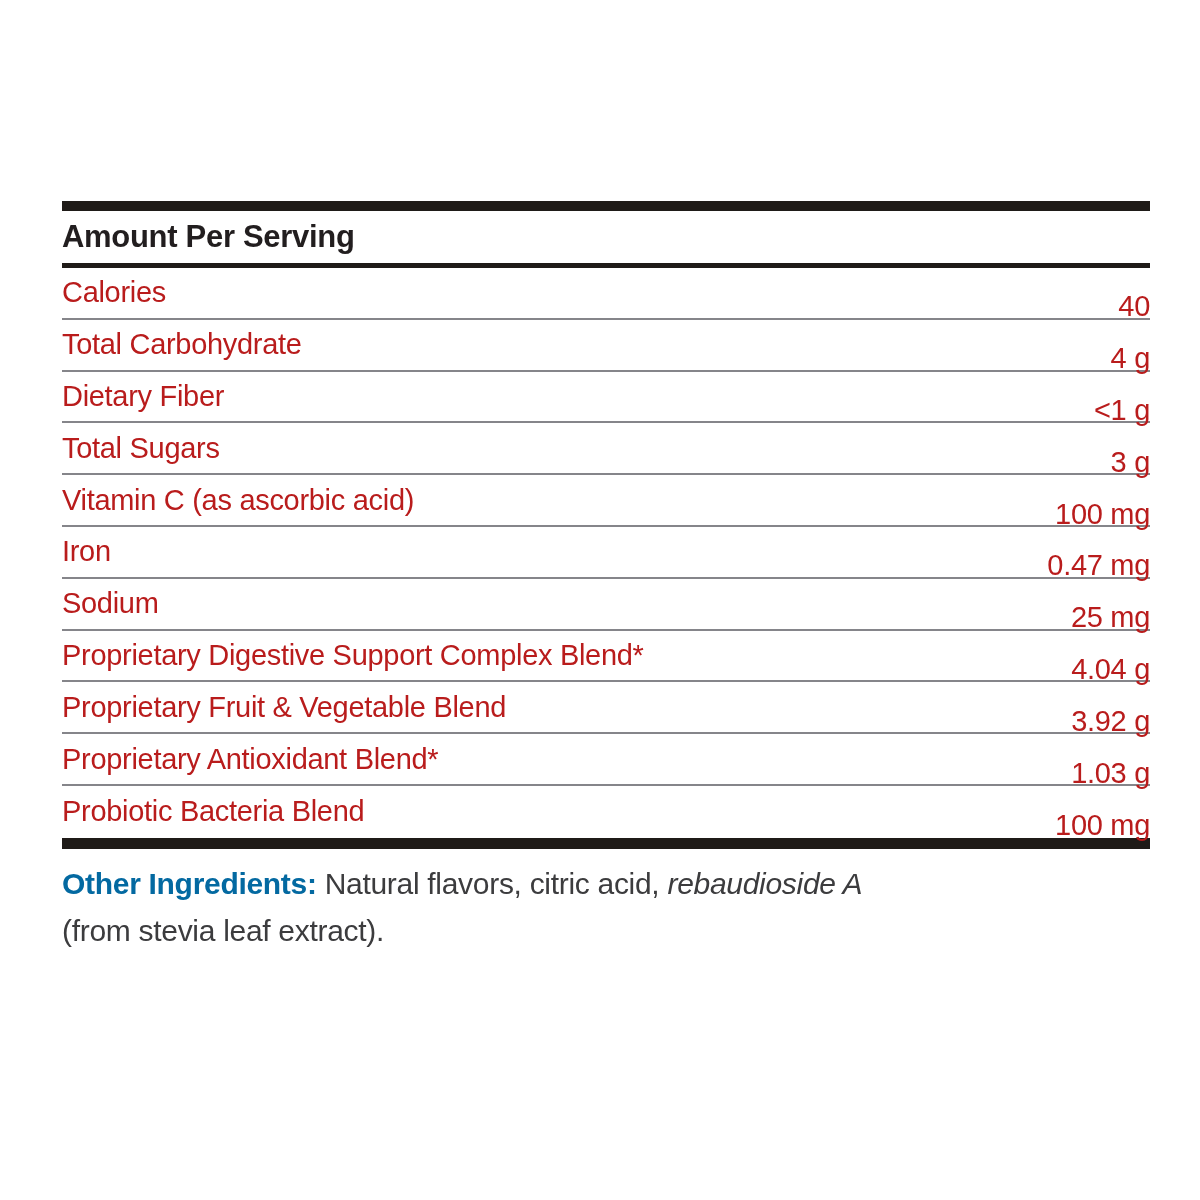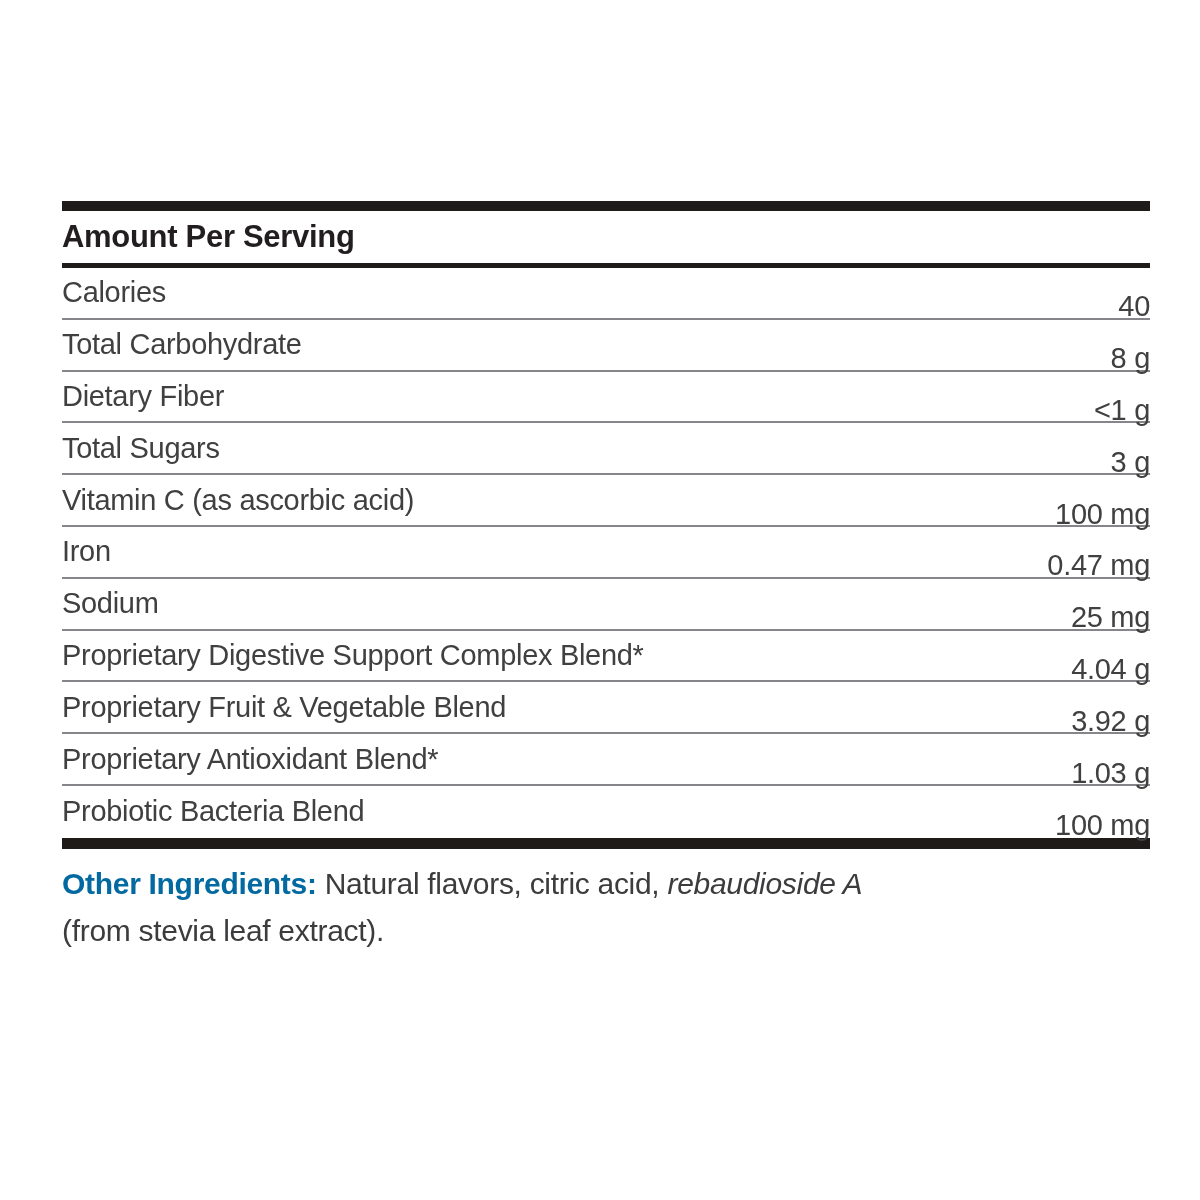--- a/index.html
+++ b/index.html
@@ -43,21 +43,21 @@
     letter-spacing: -0.3px;
   }
   .row {
     box-sizing: border-box;
     height: 51.8px;
     display: flex;
     justify-content: space-between;
     align-items: center;
     border-bottom: 2px solid #85858a;
     font-size: 29px;
-    color: #404040;
+    color: #b91c1c;
     letter-spacing: -0.3px;
   }
   .row.last { border-bottom: none; text-align: right; }
   .rname { white-space: nowrap; }
   .rval { white-space: nowrap; margin-top: 28px; }
   .other {
     position: absolute;
     left: 62px;
     top: 860px;
     width: 1000px;
@@ -87,21 +87,21 @@
     </div>
 
     <div class="bar bar-mid"></div>
 
     <div class="row">
       <span class="rname">Calories</span>
       <span class="rval">40</span>
     </div>
     <div class="row">
       <span class="rname">Total Carbohydrate</span>
-      <span class="rval">8 g</span>
+      <span class="rval">4 g</span>
     </div>
     <div class="row">
       <span class="rname">Dietary Fiber</span>
       <span class="rval">&lt;1 g</span>
     </div>
     <div class="row">
       <span class="rname">Total Sugars</span>
       <span class="rval">3 g</span>
     </div>
     <div class="row">

